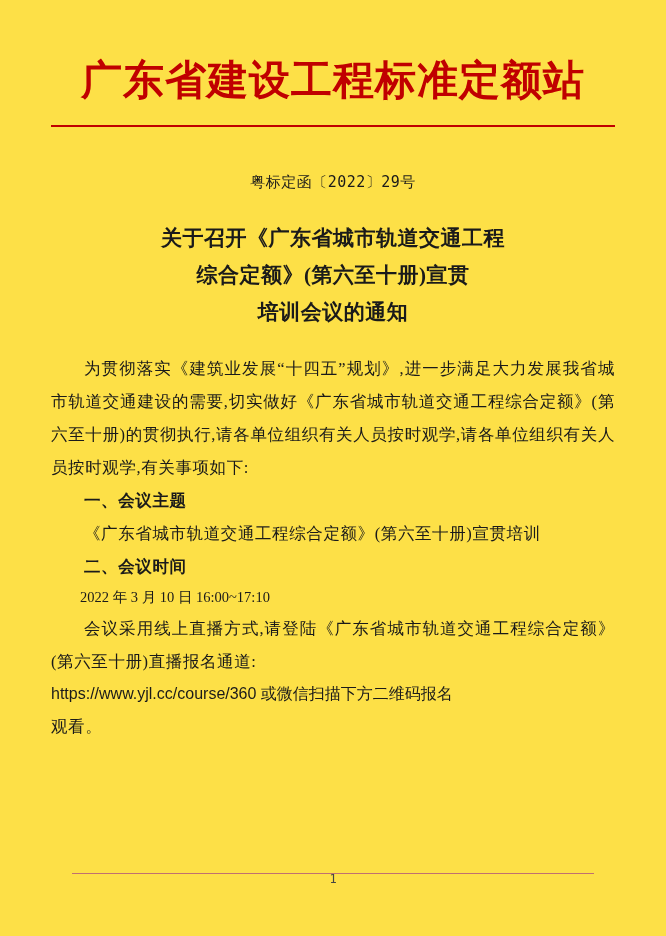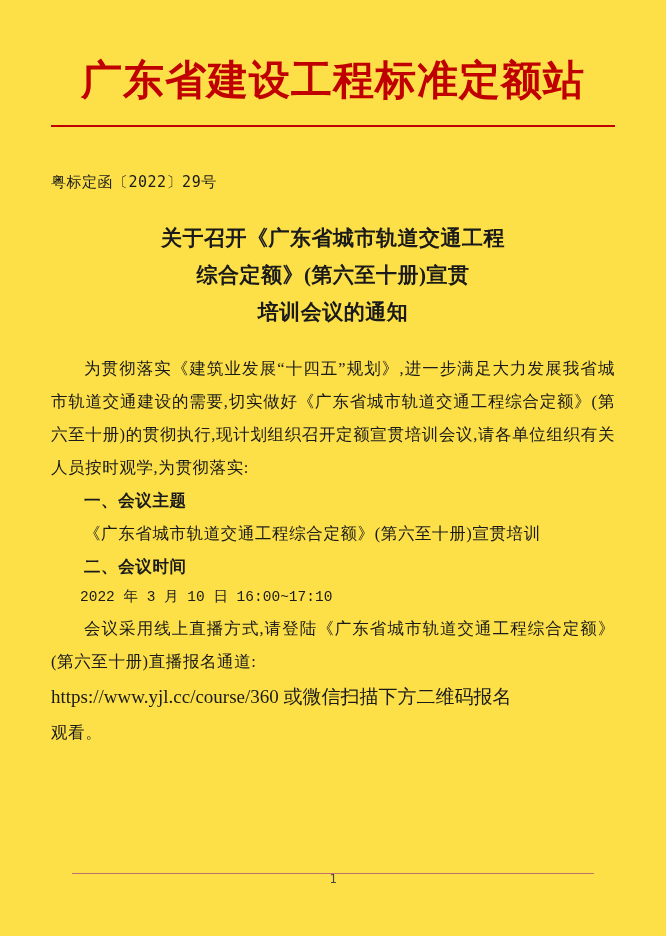--- a/index.html
+++ b/index.html
@@ -37,21 +37,21 @@
     white-space: nowrap;
   }
   .masthead-rule {
     margin-top: 22px;
     height: 2px;
     background: #c00000;
     width: 100%;
   }
   .doc-number {
     margin-top: 46px;
-    text-align: left;
+    text-align: center;
     font-size: 15px;
     letter-spacing: 0.5px;
     font-family: "DejaVu Sans Mono", monospace;
     color: #1a1a1a;
   }
   .doc-title {
     margin-top: 28px;
     text-align: center;
     font-weight: bold;
     font-size: 21px;
@@ -74,28 +74,28 @@
   }
   .p.noindent {
     text-indent: 0;
   }
   .p.heading {
     text-indent: 2em;
     font-weight: bold;
   }
   .p.mono {
     text-indent: 2em;
-    font-family: Liberation Mono, monospace;
+    font-family: Liberation Serif, serif;
     font-size: 14.5px;
     letter-spacing: 0;
   }
   .p.url {
     text-indent: 0;
-    font-family: Liberation Serif, serif;
-    font-size: 19px;
+    font-family: Liberation Sans, sans-serif;
+    font-size: 16px;
     letter-spacing: 0;
   }
   .footer-rule {
     position: absolute;
     left: 72px;
     right: 72px;
     bottom: 62px;
     height: 1px;
     background: #c07070;
   }
@@ -122,21 +122,21 @@
 
   <div class="doc-number">粤标定函〔2022〕29号</div>
 
   <div class="doc-title">
     <span class="line">关于召开《广东省城市轨道交通工程</span>
     <span class="line">综合定额》(第六至十册)宣贯</span>
     <span class="line">培训会议的通知</span>
   </div>
 
   <div class="body-text">
-    <p class="p">为贯彻落实《建筑业发展“十四五”规划》,进一步满足大力发展我省城市轨道交通建设的需要,切实做好《广东省城市轨道交通工程综合定额》(第六至十册)的贯彻执行,现计划组织召开定额宣贯培训会议,请各单位组织有关人员按时观学,为贯彻落实:</p>
+    <p class="p">为贯彻落实《建筑业发展“十四五”规划》,进一步满足大力发展我省城市轨道交通建设的需要,切实做好《广东省城市轨道交通工程综合定额》(第六至十册)的贯彻执行,请各单位组织有关人员按时观学,请各单位组织有关人员按时观学,有关事项如下:</p>
     <p class="p heading">一、会议主题</p>
     <p class="p">《广东省城市轨道交通工程综合定额》(第六至十册)宣贯培训</p>
     <p class="p heading">二、会议时间</p>
     <p class="p mono">2022 年 3 月 10 日 16:00~17:10</p>
     <p class="p">会议采用线上直播方式,请登陆《广东省城市轨道交通工程综合定额》(第六至十册)直播报名通道:</p>
     <p class="p url">https://www.yjl.cc/course/360 或微信扫描下方二维码报名</p>
     <p class="p noindent">观看。</p>
   </div>
 
   <div class="footer-rule"></div>

